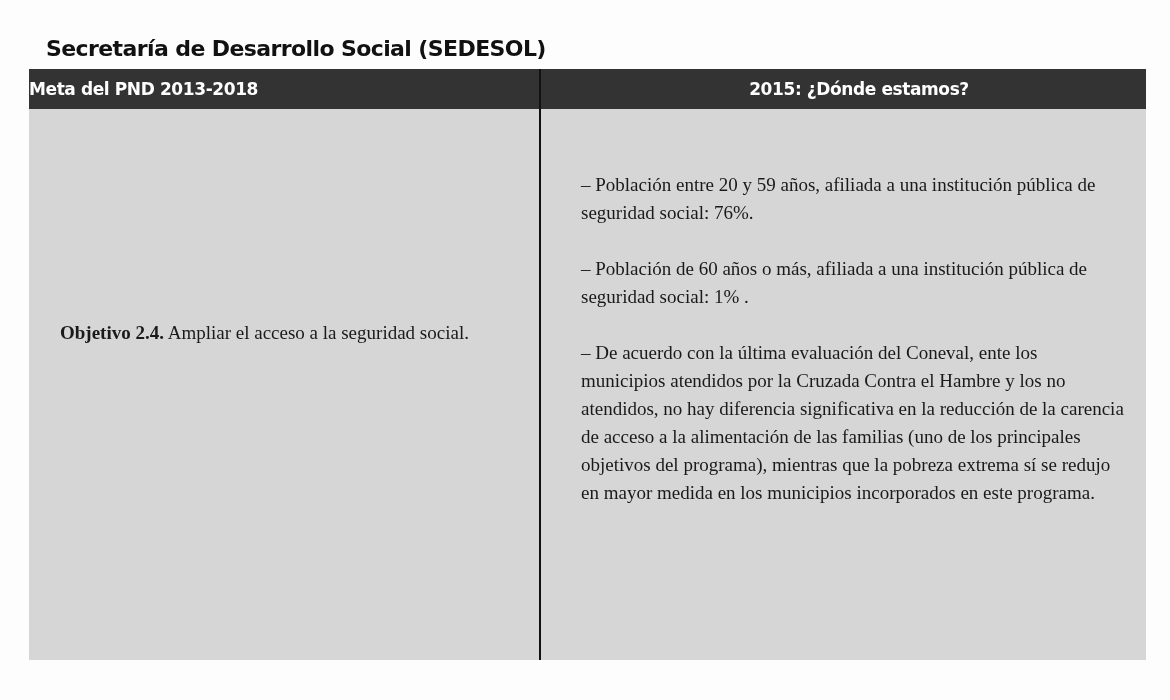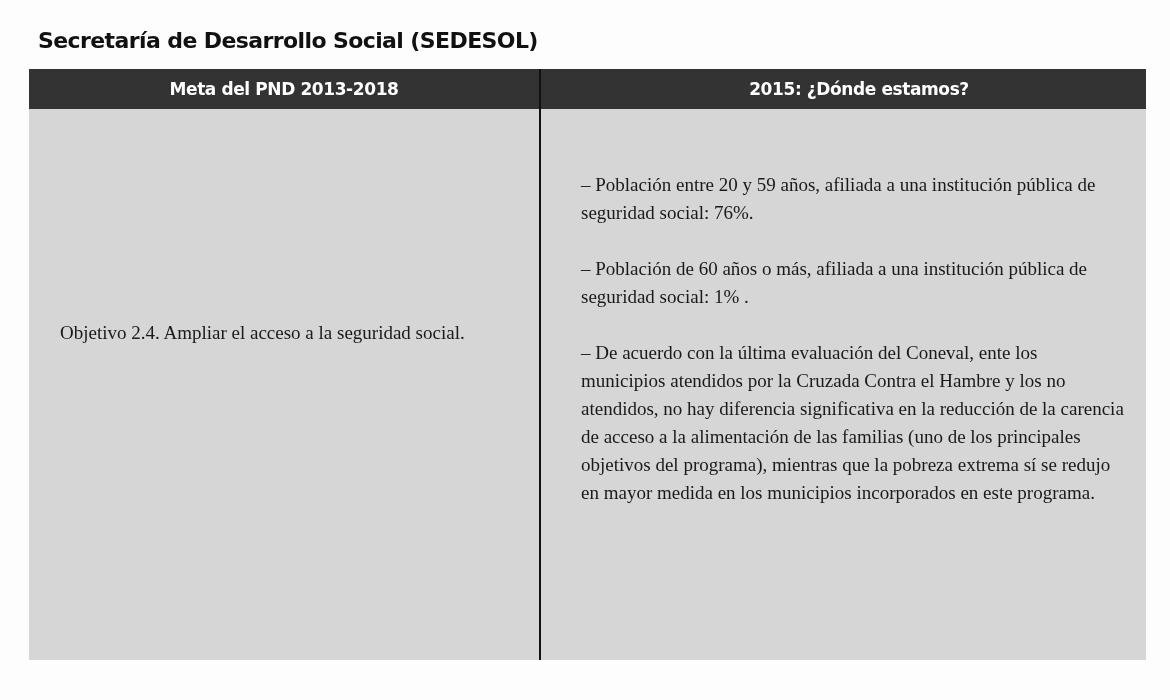--- a/index.html
+++ b/index.html
@@ -17,21 +17,21 @@
     }
     .doc-title {
       position: absolute;
       left: 38px;
       top: 28px;
       font-family: "DejaVu Sans", sans-serif;
       font-weight: bold;
       font-size: 22px;
       letter-spacing: -0.6px;
       color: #111;
-      margin: 0;
+      margin: 8px;
     }
     .table {
       position: absolute;
       left: 29px;
       top: 69px;
       width: 1117px;
       height: 591px;
     }
     .thead {
       position: absolute;
@@ -47,21 +47,21 @@
       line-height: 40px;
       color: #ffffff;
       font-family: "DejaVu Sans", sans-serif;
       font-weight: bold;
       font-size: 17px;
       letter-spacing: -0.4px;
     }
     .th-left {
       left: 0;
       width: 510px;
-      text-align: center;
+      text-align: left;
     }
     .th-right {
       left: 560px;
       width: 540px;
       text-align: center;
     }
     .tbody {
       position: absolute;
       left: 0; top: 40px;
       width: 1117px;
@@ -91,21 +91,21 @@
     .right-cell {
       position: absolute;
       left: 552px;
       top: 62px;
       width: 545px;
     }
     .para {
       margin: 0 0 28px 0;
     }
     .para b {
-      font-weight: normal;
+      font-weight: bold;
     }
   </style>
 </head>
 <body>
 
 <div class="page">
   <h1 class="doc-title">Secretaría de Desarrollo Social (SEDESOL)</h1>
 
   <div class="table">
     <div class="thead">

